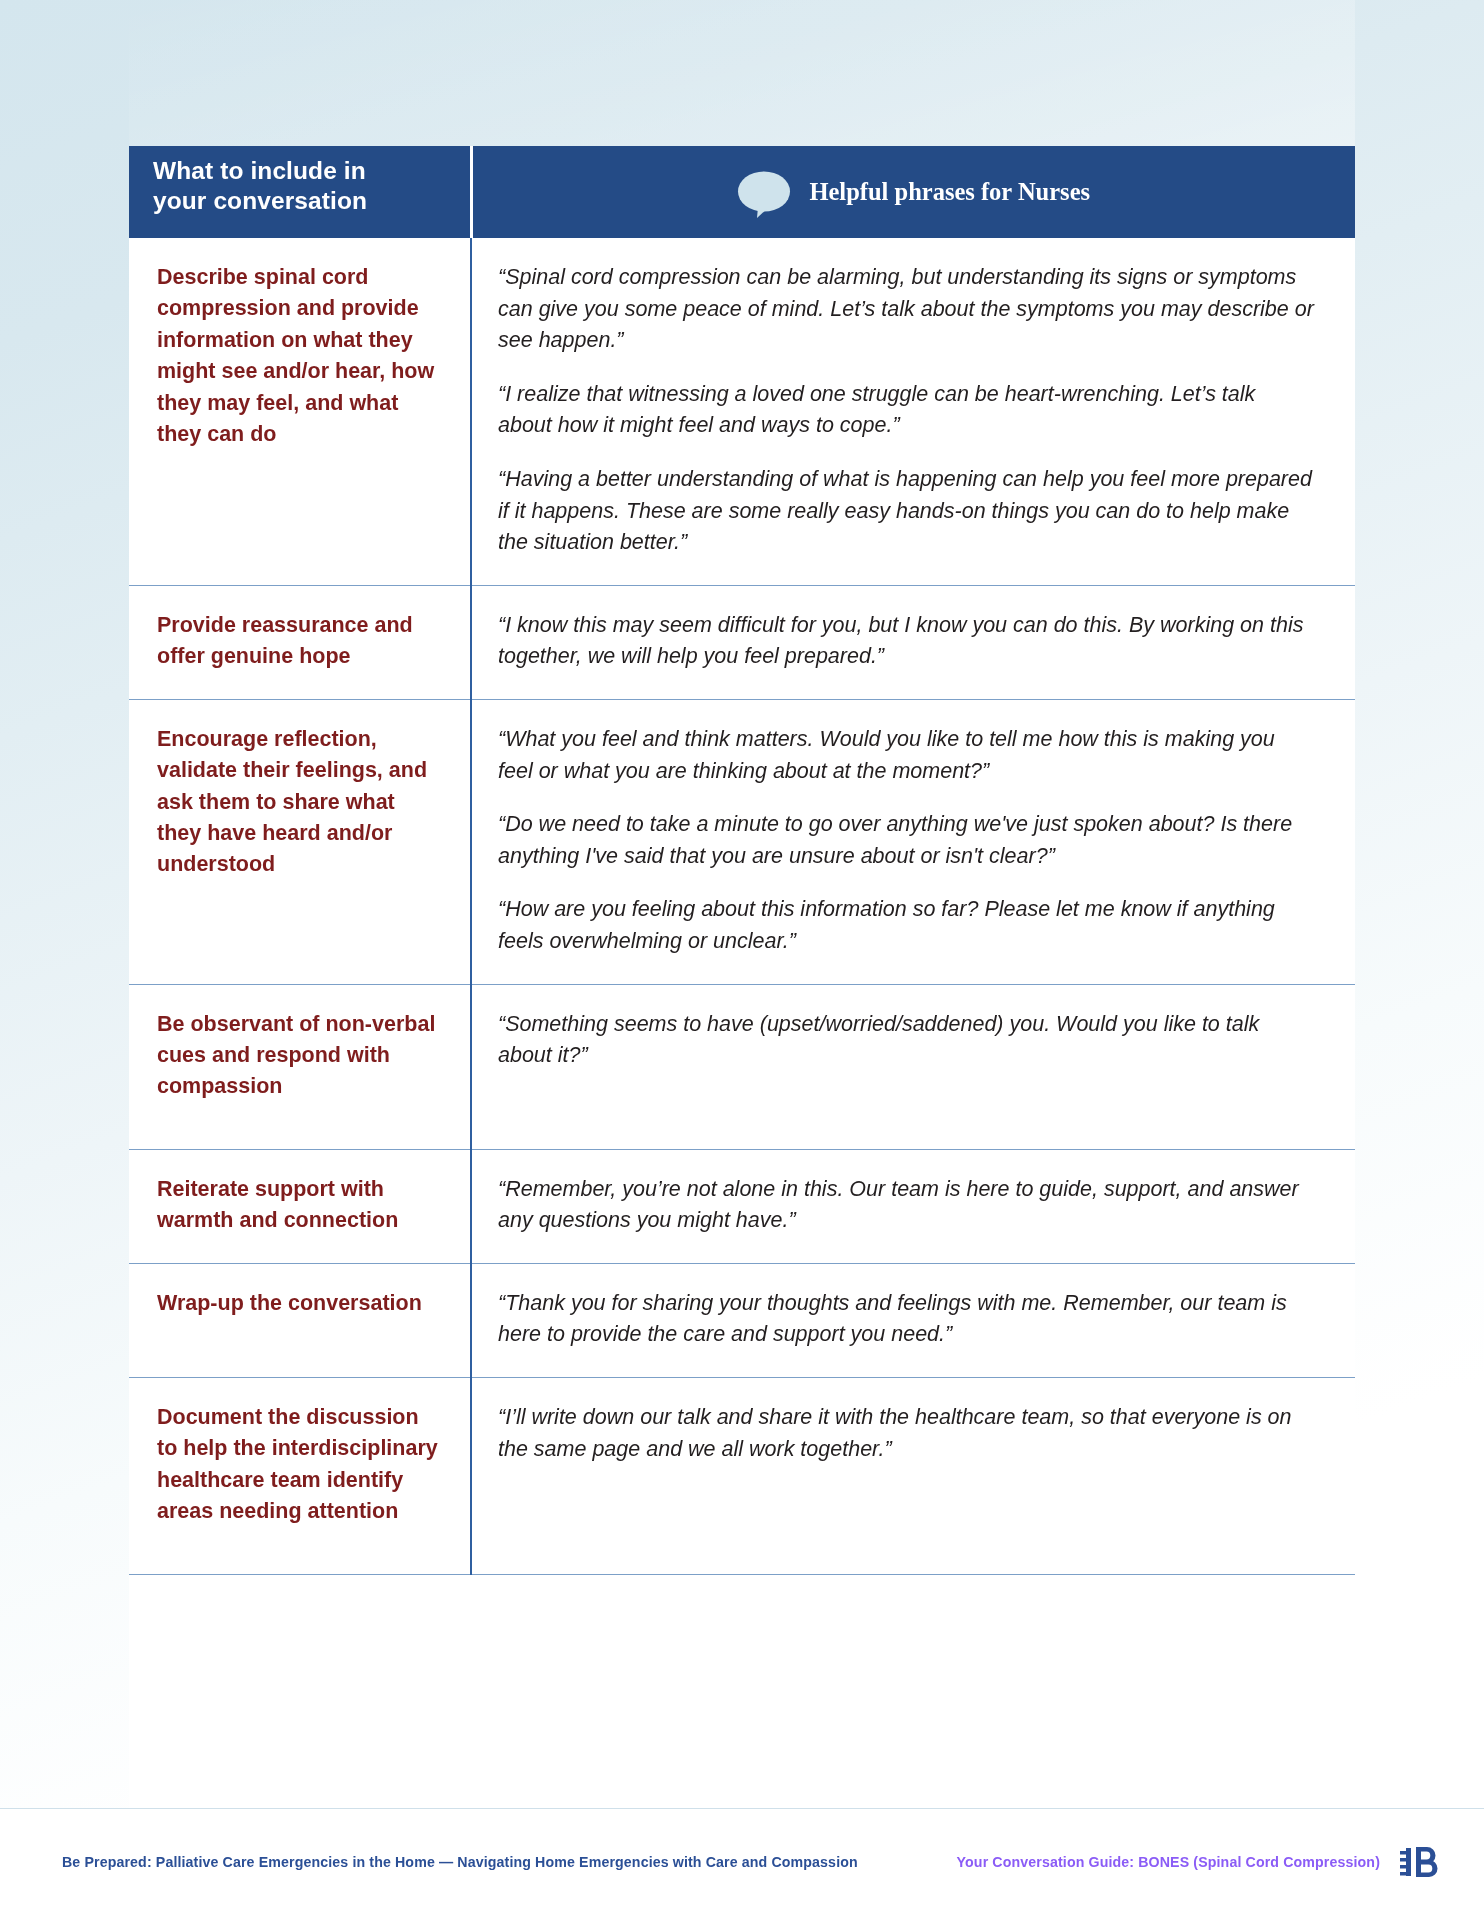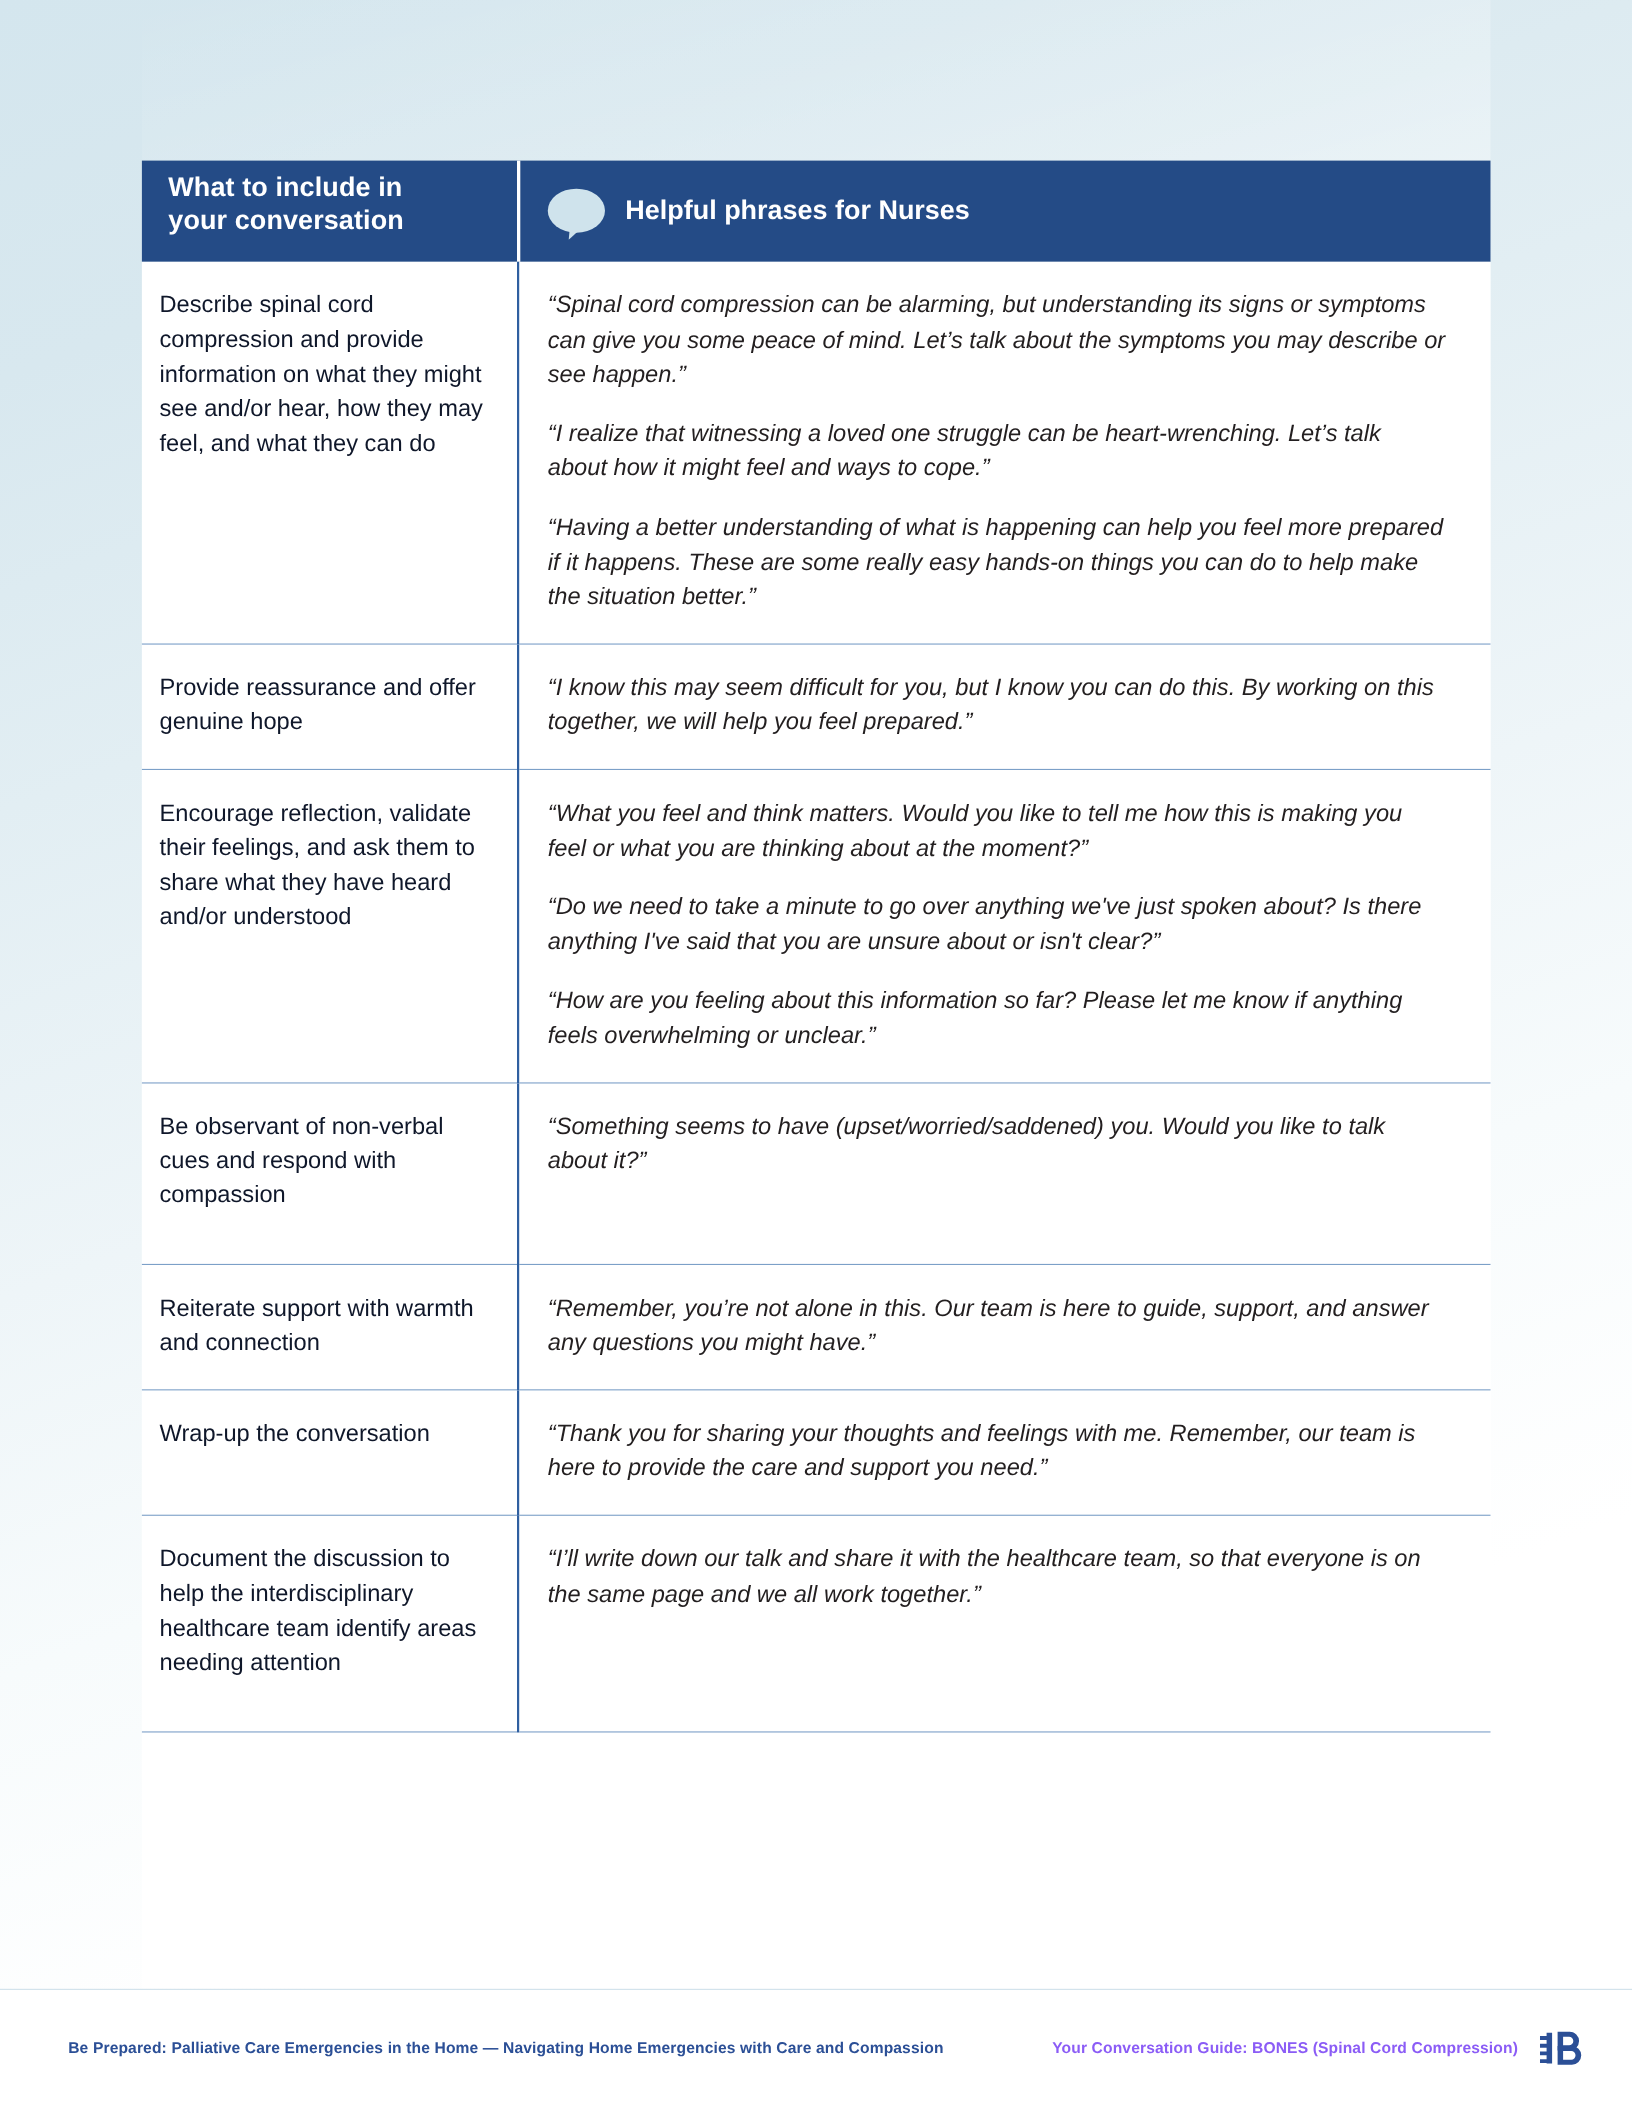--- a/index.html
+++ b/index.html
@@ -78,48 +78,49 @@
   }
   th.head-right {
     text-align: left;
     padding: 0 24px;
     font-size: 24.5px;
     font-weight: bold;
   }
   .head-right-inner {
     display: flex;
     align-items: center;
-    justify-content: flex-start;
+    justify-content: center;
     gap: 18px;
+    font-family: Liberation Serif, serif;
   }
   .bubble-icon {
     display: inline-block;
     width: 54px;
     height: 47px;
     flex: 0 0 auto;
     position: relative;
     top: 2px;
   }
 
   tbody td {
     background: #ffffff;
     vertical-align: top;
     border-bottom: 1.6px solid #7ca0c8;
     padding: 24px 0 26px 0;
   }
   tbody tr:last-child td { border-bottom: 1.6px solid #7ca0c8; }
 
   td.col-topic {
-    padding-left: 16px;
+    padding-left: 28px;
     padding-right: 26px;
     border-right: 2.2px solid #2f5fa0;
     font-size: 21.5px;
     line-height: 1.46;
-    color: #0f172a;
-    font-weight: 400;
+    color: #7f1d1d;
+    font-weight: 700;
   }
   td.col-phrases {
     padding-left: 26px;
     padding-right: 41px;
   }
   td.col-phrases p {
     margin: 0 0 22px 0;
     font-family: "Liberation Sans", sans-serif;
     font-style: italic;
     font-size: 21.5px;

